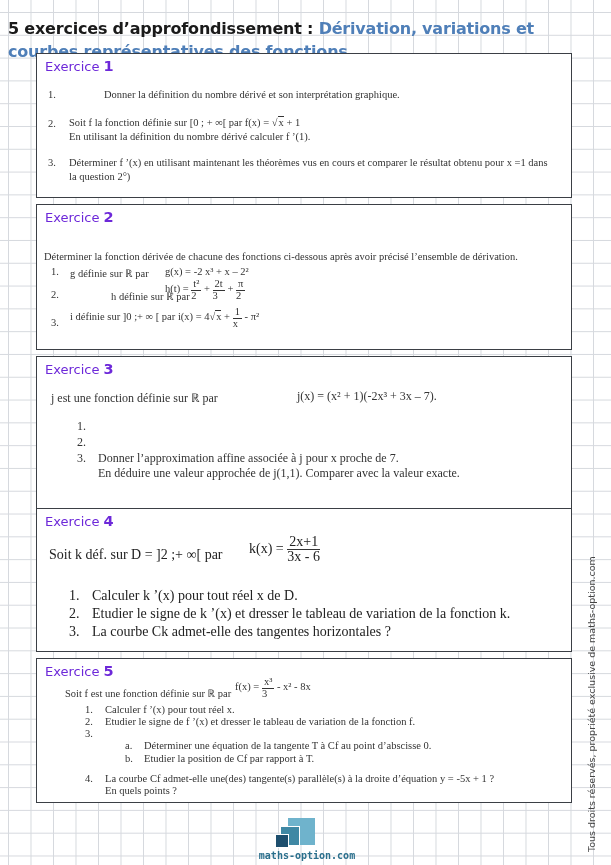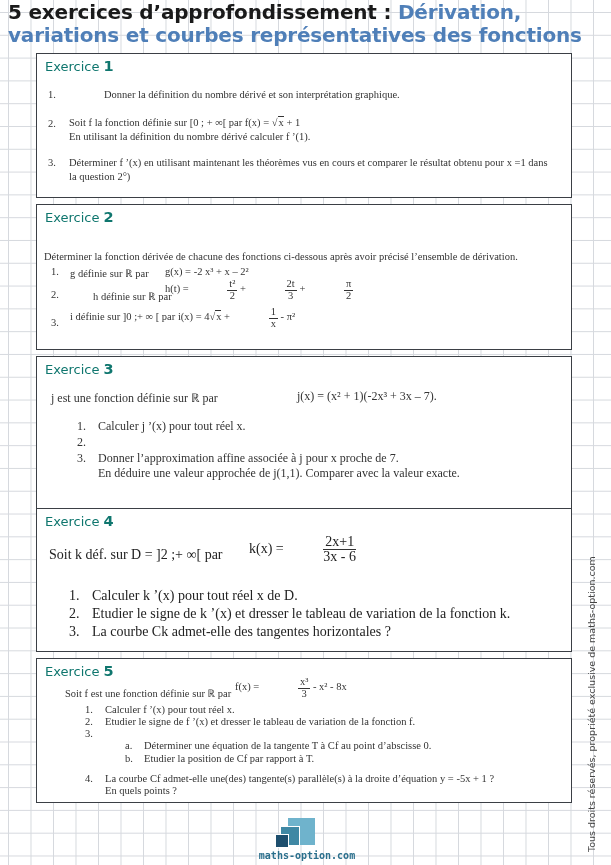--- a/index.html
+++ b/index.html
@@ -9,39 +9,39 @@
     font-family: "Liberation Serif", serif;
     color: #222;
     background-color: #fff;
     background-image:
       linear-gradient(to right, #d6d9de 1px, transparent 1px),
       linear-gradient(to bottom, #d6d9de 1px, transparent 1px);
     background-size: 22.5px 100%, 100% 22.8px;
     background-position: 8px 0, 0 12px;
   }
   .title {
-    position: absolute; left: 8px; top: 1px; width: 600px;
-    font-family: "DejaVu Sans", sans-serif; font-size: 20px; line-height: 23px;
+    position: absolute; left: 8px; top: 17px; width: 600px;
+    font-family: "DejaVu Sans", sans-serif; font-size: 16px; line-height: 23px;
     font-weight: bold; color: #1a1a1a; letter-spacing: -0.2px;
   }
   .title .accent { color: #4f7fb8; }
   .box {
     position: absolute; left: 36px; width: 536px;
     background: #fff; border: 1.5px solid #3b3f45;
   }
   .box-head {
     position: absolute; left: 8px; top: 4px;
-    font-family: "DejaVu Sans", sans-serif; font-size: 13px; color: #0f766e;
+    font-family: "DejaVu Sans", sans-serif; font-size: 13px; color: #6d28d9;
   }
   .box-head .num { font-weight: bold; font-size: 14.5px; margin-left: 4px; }
   .t { position: absolute; white-space: nowrap; }
   .s1 { font-size: 10.5px; color: #333; }
   .s2 { font-size: 12px; color: #333; }
   .s3 { font-size: 14px; color: #222; }
-  .frac { display: inline-block; vertical-align: middle; text-align: center; line-height: 1; margin-left: 36px; }
+  .frac { display: inline-block; vertical-align: middle; text-align: left; line-height: 1; }
   .frac span { display: block; }
   .frac .n { border-bottom: 1px solid #333; padding: 0 2px; }
   .sqrt { border-top: 1px solid #333; padding-left: 1px; }
   .side {
     position: absolute; left: 586px; top: 852px;
     transform-origin: left top; transform: rotate(-90deg);
     font-family: "DejaVu Sans", sans-serif; font-size: 9.5px; color: #444; white-space: nowrap;
   }
   .logo { position: absolute; left: 268px; top: 812px; width: 70px; height: 50px; }
   .logo .sq1 { position: absolute; left: 20px; top: 6px; width: 27px; height: 27px; background: #6fb3cc; }
@@ -71,39 +71,38 @@
   <span class="t s1" style="left:32px;top:117px;">la question 2°)</span>
 </div>
 
 <div class="box" style="top:204px;height:146px;">
   <div class="box-head"><span>Exercice</span><span class="num">2</span></div>
   <span class="t s1" style="left:7px;top:46px;">Déterminer la fonction dérivée de chacune des fonctions ci-dessous après avoir précisé l’ensemble de dérivation.</span>
   <span class="t s1" style="left:14px;top:61px;">1.</span>
   <span class="t s1" style="left:33px;top:61px;">g définie sur ℝ par</span>
   <span class="t s1" style="left:128px;top:61px;">g(x) = -2 x³ + x – 2²</span>
   <span class="t s1" style="left:14px;top:84px;">2.</span>
-  <span class="t s1" style="left:15px;top:84px;padding-left:41px;">h définie sur ℝ par</span>
+  <span class="t s1" style="left:33px;top:84px;padding-left:41px;">h définie sur ℝ par</span>
   <span class="t s1" style="left:128px;top:74px;">
     <span>h(t) =</span>
     <span class="frac"><span class="n">t²</span><span>2</span></span> +
     <span class="frac"><span class="n">2t</span><span>3</span></span> +
     <span class="frac"><span class="n">π</span><span>2</span></span>
   </span>
   <span class="t s1" style="left:14px;top:112px;">3.</span>
   <span class="t s1" style="left:33px;top:102px;">
     <span>i définie sur ]0 ;+ ∞ [  par i(x) = 4</span>√<span class="sqrt">x</span><span> + </span><span class="frac"><span class="n">1</span><span>x</span></span><span> - π²</span>
   </span>
 </div>
 
 <div class="box" style="top:356px;height:180px;">
   <div class="box-head"><span>Exercice</span><span class="num">3</span></div>
   <span class="t s2" style="left:14px;top:32px;">j est une fonction définie sur ℝ par</span>
   <span class="t s2" style="left:260px;top:32px;">j(x) = (x² + 1)(-2x³ + 3x – 7).</span>
   <span class="t s2" style="left:40px;top:62px;">1.</span>
-  <span class="t s2" style="left:61px;top:62px;">Calculer j ’(x) pour tout réel x.</span>
   <span class="t s2" style="left:40px;top:78px;">2.</span>
   <span class="t s2" style="left:40px;top:94px;">3.</span>
   <span class="t s2" style="left:61px;top:94px;">Donner l’approximation affine associée à j pour x proche de 7.</span>
   <span class="t s2" style="left:61px;top:109px;">En déduire une valeur approchée de j(1,1). Comparer avec la valeur exacte.</span>
 </div>
 
 <div class="box" style="top:508px;height:144px;">
   <div class="box-head"><span>Exercice</span><span class="num">4</span></div>
   <span class="t s3" style="left:12px;top:38px;">Soit k déf. sur D = ]2 ;+ ∞[ par</span>
   <span class="t s3" style="left:212px;top:26px;">

